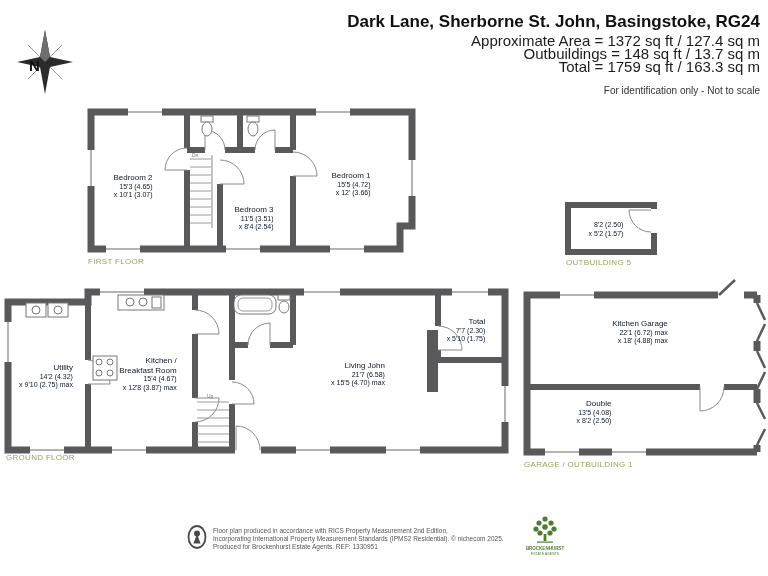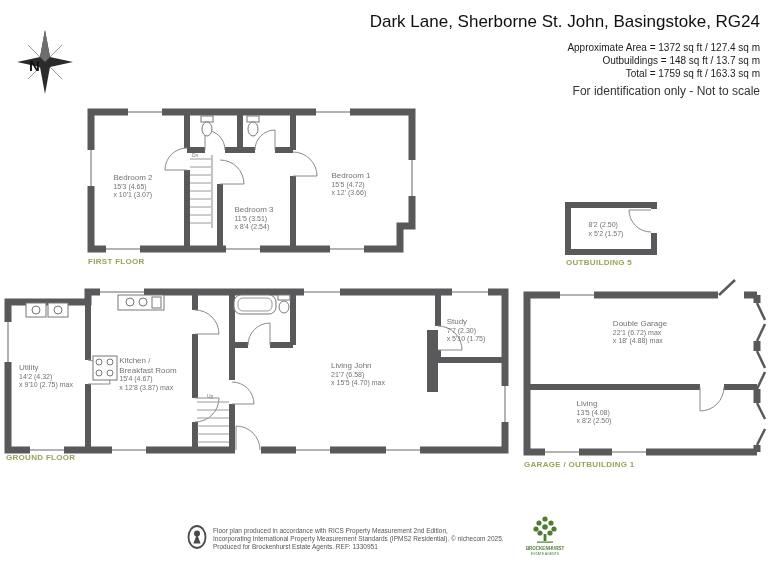--- a/index.html
+++ b/index.html
@@ -1,27 +1,27 @@
 <!DOCTYPE html>
 <html><head>
 <meta charset="utf-8">
 <style>
   *{box-sizing:border-box}
   html,body{margin:0;padding:0;background:#fff}
   body{font-family:"Liberation Sans",sans-serif}
   .canvas{position:relative;width:768px;height:576px;background:#fff;overflow:hidden}
   .plan-svg{position:absolute;left:0;top:0}
   .header{position:absolute;top:12px;right:8px;text-align:right}
-  .title{font-size:17px;font-weight:normal;color:#101010;white-space:nowrap}
-  .areas{margin-top:9px;font-size:10px;color:#1c1c1c;line-height:13px}
-  .disclaimer{margin-top:4px;font-size:12px;color:#333}
-  .room-label{position:absolute;transform:translate(-50%,-50%);text-align:left;color:#737373}
+  .title{font-size:17px;font-weight:bold;color:#101010;white-space:nowrap}
+  .areas{margin-top:2px;font-size:15px;color:#1c1c1c;line-height:13px}
+  .disclaimer{margin-top:12px;font-size:10px;color:#333}
+  .room-label{position:absolute;transform:translate(-50%,-50%);text-align:right;color:#0f172a}
   .room-name{font-size:8px;line-height:9.5px;white-space:pre-line}
   .room-dims{font-size:7px;line-height:8.5px;white-space:pre-line}
-  .floor-label{position:absolute;font-size:8px;font-weight:bold;color:#9ca25c;letter-spacing:.3px;white-space:nowrap}
+  .floor-label{position:absolute;font-size:8px;font-weight:normal;color:#9ca25c;letter-spacing:.3px;white-space:nowrap}
   .footer-text{position:absolute;left:213px;top:527px;font-size:6.5px;line-height:7.8px;color:#555}
   .brand-text-1{position:absolute;left:545px;top:546px;transform:translateX(-50%);font-size:4.5px;font-weight:bold;color:#4e7c33;white-space:nowrap}
   .brand-text-2{position:absolute;left:545px;top:552px;transform:translateX(-50%);font-size:3.5px;color:#4e7c33;white-space:nowrap}
   .tiny-label{font-size:5px;fill:#777;font-family:"Liberation Sans",sans-serif}
   .compass-n{font-size:15px;font-weight:bold;fill:#111;font-family:"Liberation Sans",sans-serif}
 </style>
 </head>
 <body>
 
 <div class="canvas">
@@ -281,31 +281,31 @@
 Breakfast Room</div>
     <div class="room-dims">15'4 (4.67)
 x 12'8 (3.87) max</div>
   </div>
   <div class="room-label" style="left:358px;top:374px">
     <div class="room-name">Living John</div>
     <div class="room-dims">21'7 (6.58)
 x 15'5 (4.70) max</div>
   </div>
   <div class="room-label" style="left:466px;top:330px">
-    <div class="room-name">Study</div>
+    <div class="room-name">Total</div>
     <div class="room-dims">7'7 (2.30)
 x 5'10 (1.75)</div>
   </div>
   <div class="room-label" style="left:640px;top:332px">
-    <div class="room-name">Double Garage</div>
+    <div class="room-name">Kitchen Garage</div>
     <div class="room-dims">22'1 (6.72) max
 x 18' (4.88) max</div>
   </div>
   <div class="room-label" style="left:594px;top:412px">
-    <div class="room-name">Living</div>
+    <div class="room-name">Double</div>
     <div class="room-dims">13'5 (4.08)
 x 8'2 (2.50)</div>
   </div>
 
   <div class="floor-label" style="left:88px;top:257px">FIRST FLOOR</div>
   <div class="floor-label" style="left:566px;top:258px">OUTBUILDING 5</div>
   <div class="floor-label" style="left:6px;top:453px">GROUND FLOOR</div>
   <div class="floor-label" style="left:524px;top:460px">GARAGE / OUTBUILDING 1</div>
 
   <div class="footer-text">

